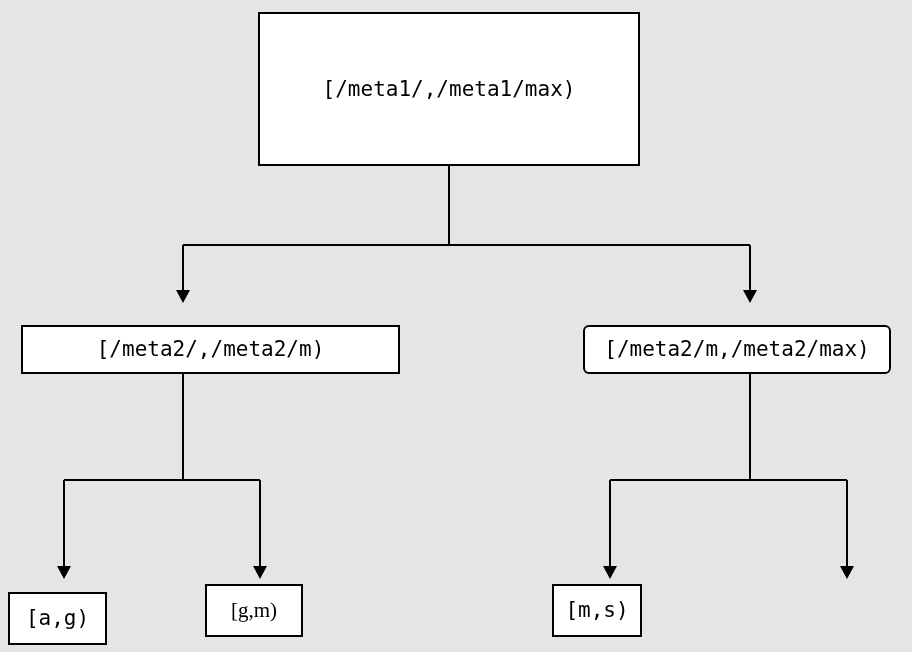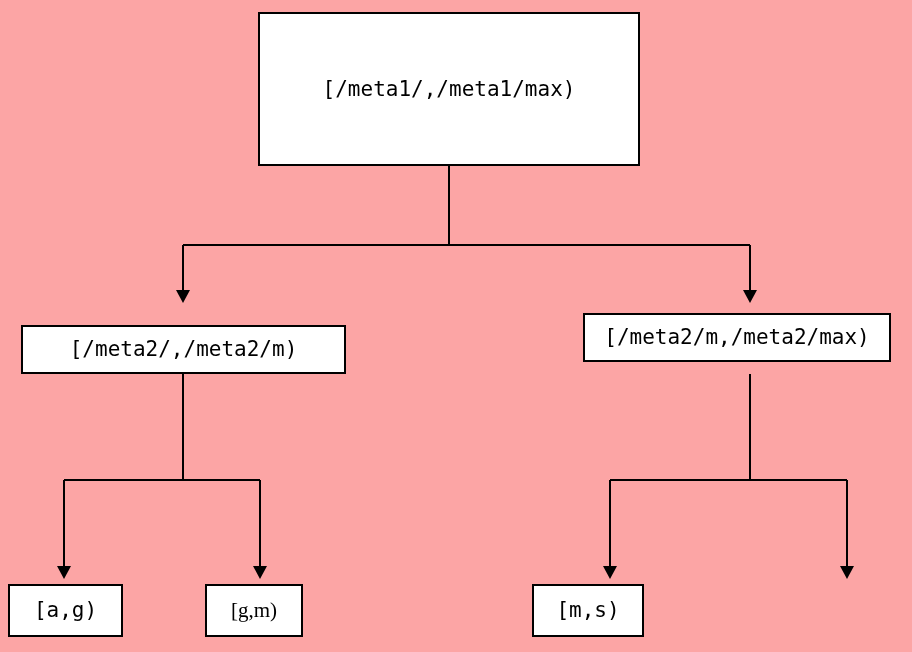--- a/index.html
+++ b/index.html
@@ -5,21 +5,21 @@
 <style>
   html, body {
     margin: 0;
     padding: 0;
     background: #ffffff;
   }
   #canvas {
     position: relative;
     width: 912px;
     height: 652px;
-    background: #fca5a5;
+    background: #e5e5e5;
     overflow: hidden;
     font-family: "DejaVu Sans Mono", "Liberation Mono", monospace;
   }
   #edges {
     position: absolute;
     left: 0;
     top: 0;
     width: 912px;
     height: 652px;
     pointer-events: none;
@@ -43,39 +43,40 @@
   .node-root {
     left: 258px;
     top: 12px;
     width: 382px;
     height: 154px;
     font-size: 21px;
   }
   .node-l2a {
     left: 21px;
     top: 325px;
-    width: 325px;
+    width: 379px;
     height: 49px;
     font-size: 21px;
   }
   .node-l2b {
     left: 583px;
-    top: 313px;
+    top: 325px;
     width: 308px;
     height: 49px;
     font-size: 21px;
+    border-radius: 6px;
   }
   .node-leaf {
     top: 584px;
     height: 53px;
     font-size: 21px;
   }
-  .leaf-0 { left: 8px;   width: 115px;  }
+  .leaf-0 { left: 8px;   width: 99px; margin-top: 8px;  }
   .leaf-1 { left: 205px; width: 98px; font-family: Liberation Serif, serif;  }
-  .leaf-2 { left: 532px; width: 112px; }
+  .leaf-2 { left: 552px; width: 90px; }
   .leaf-3 { left: 777px; width: 124px; }
 </style>
 </head>
 <body>
 
 <div id="canvas">
 
   <svg id="edges" viewBox="0 0 912 652" width="912" height="652">
     <g stroke="#000000" stroke-width="2" fill="none">
 

